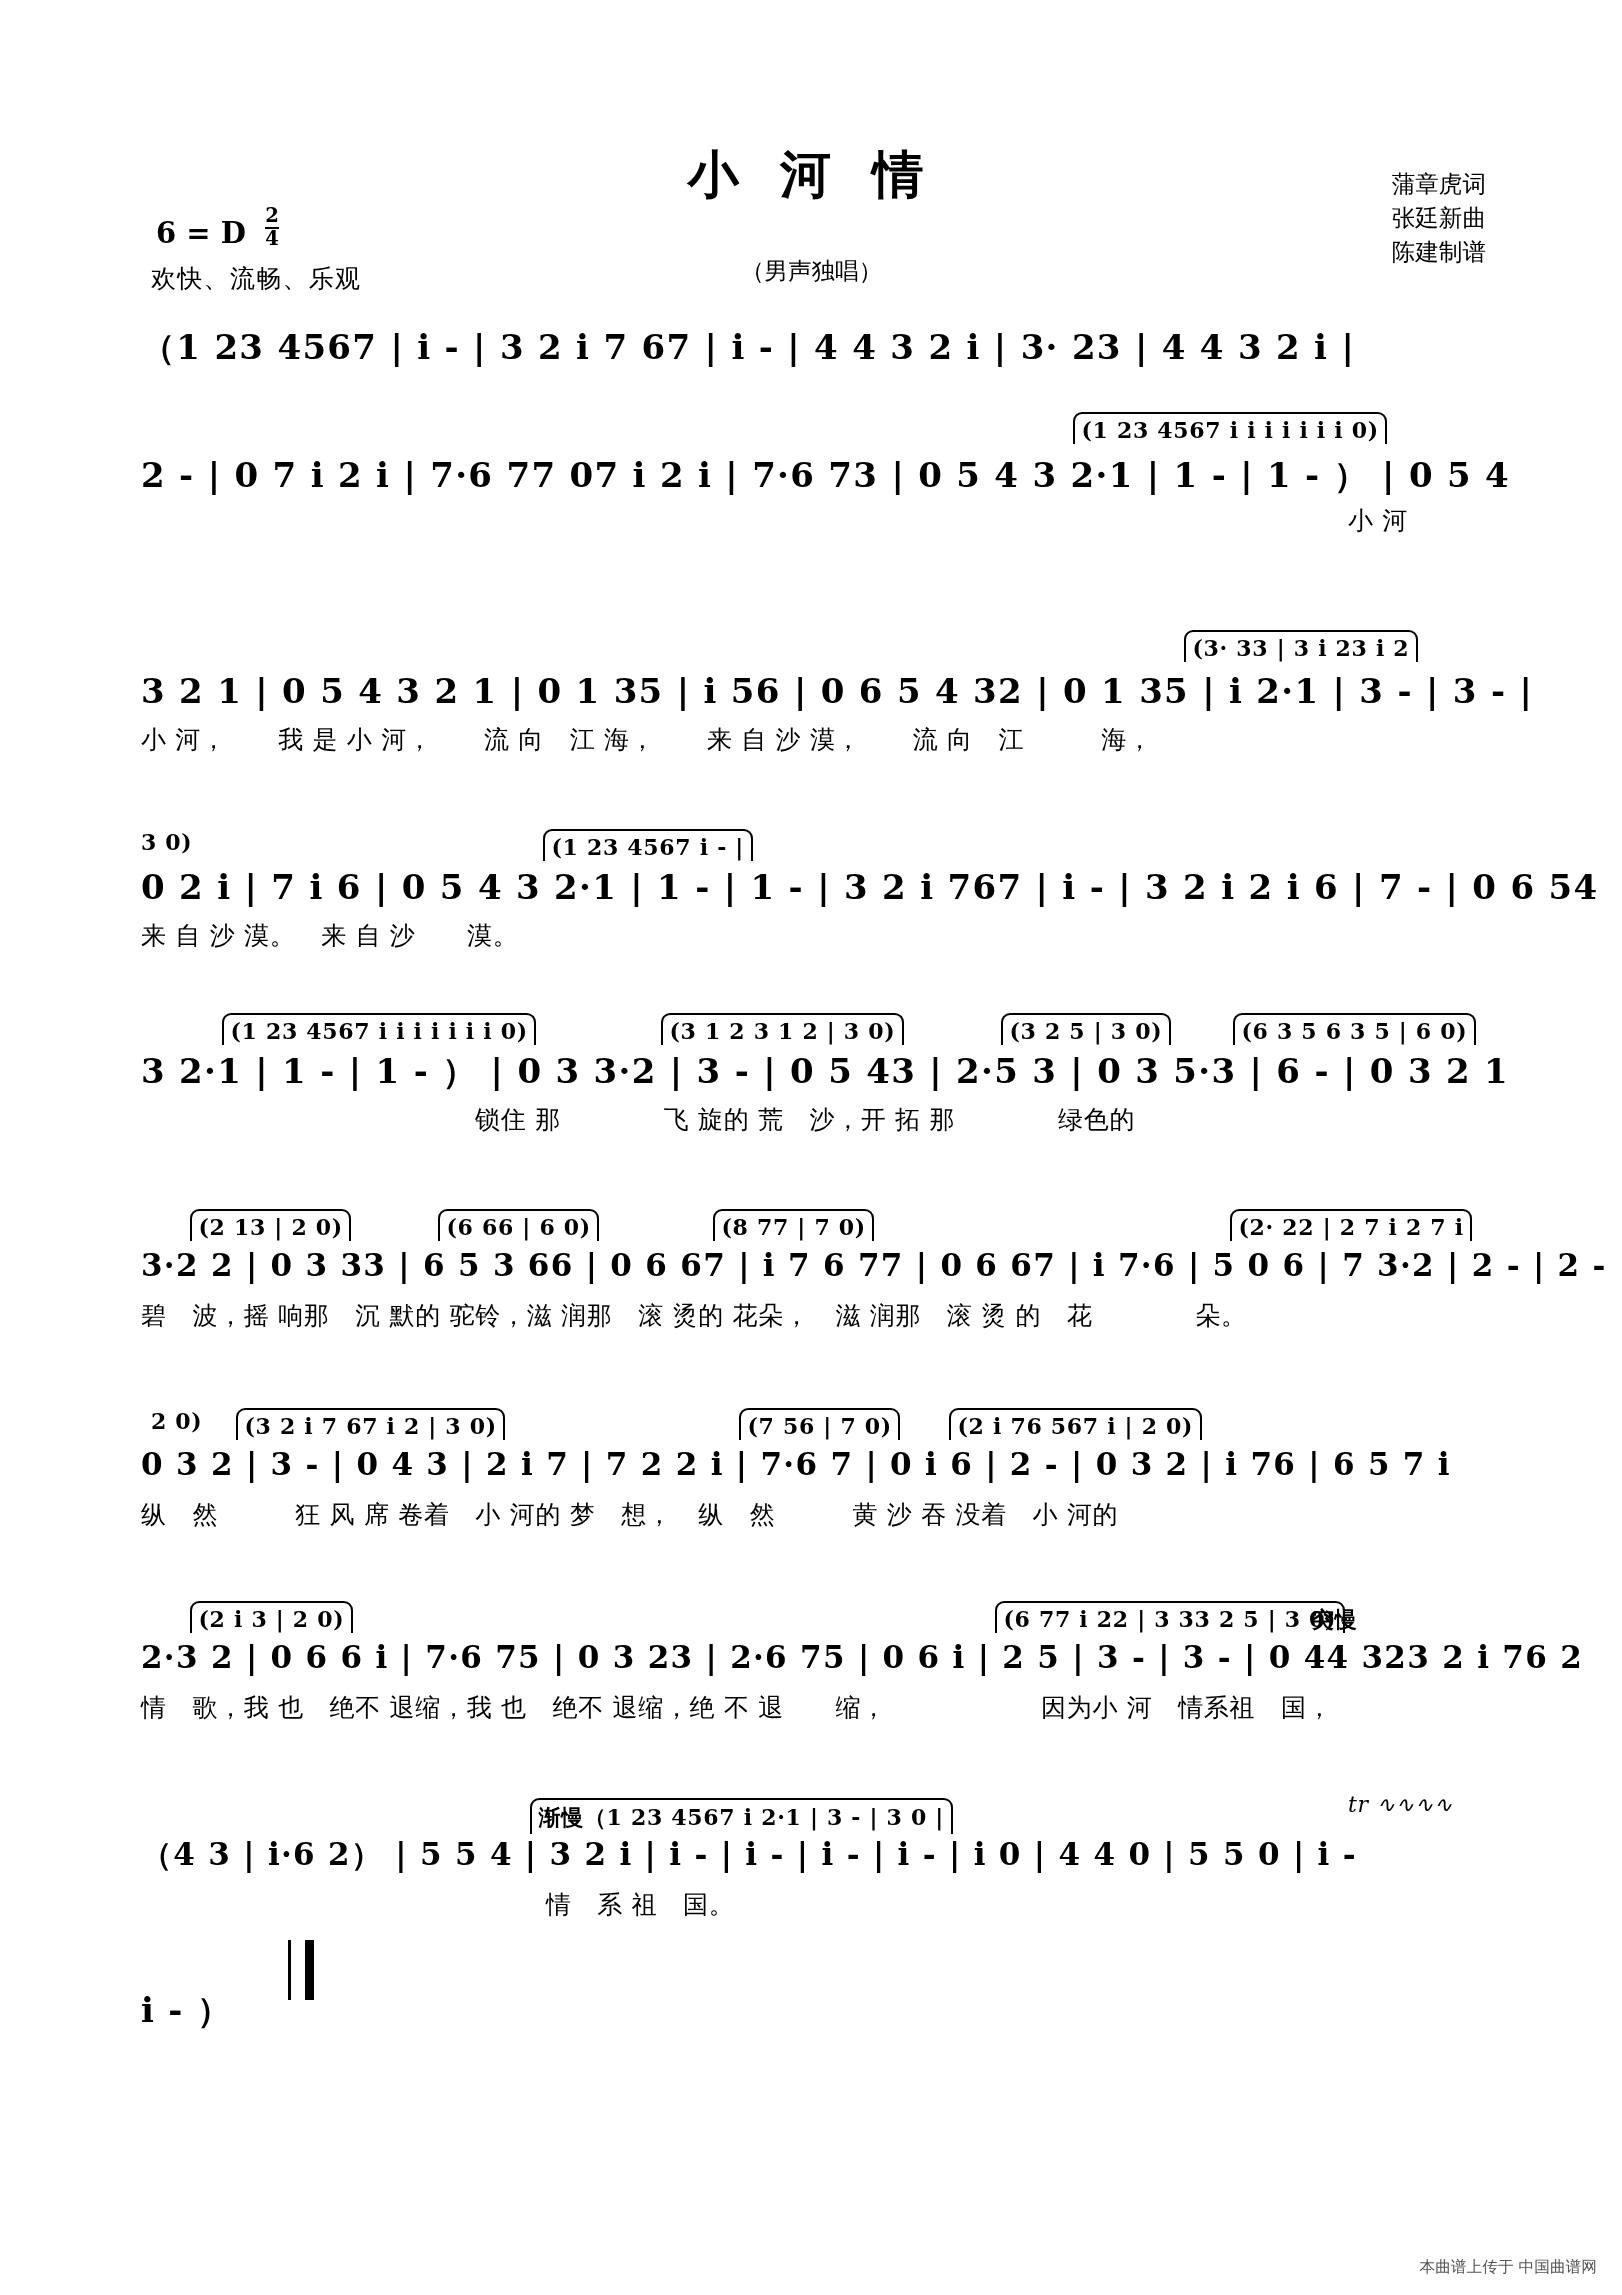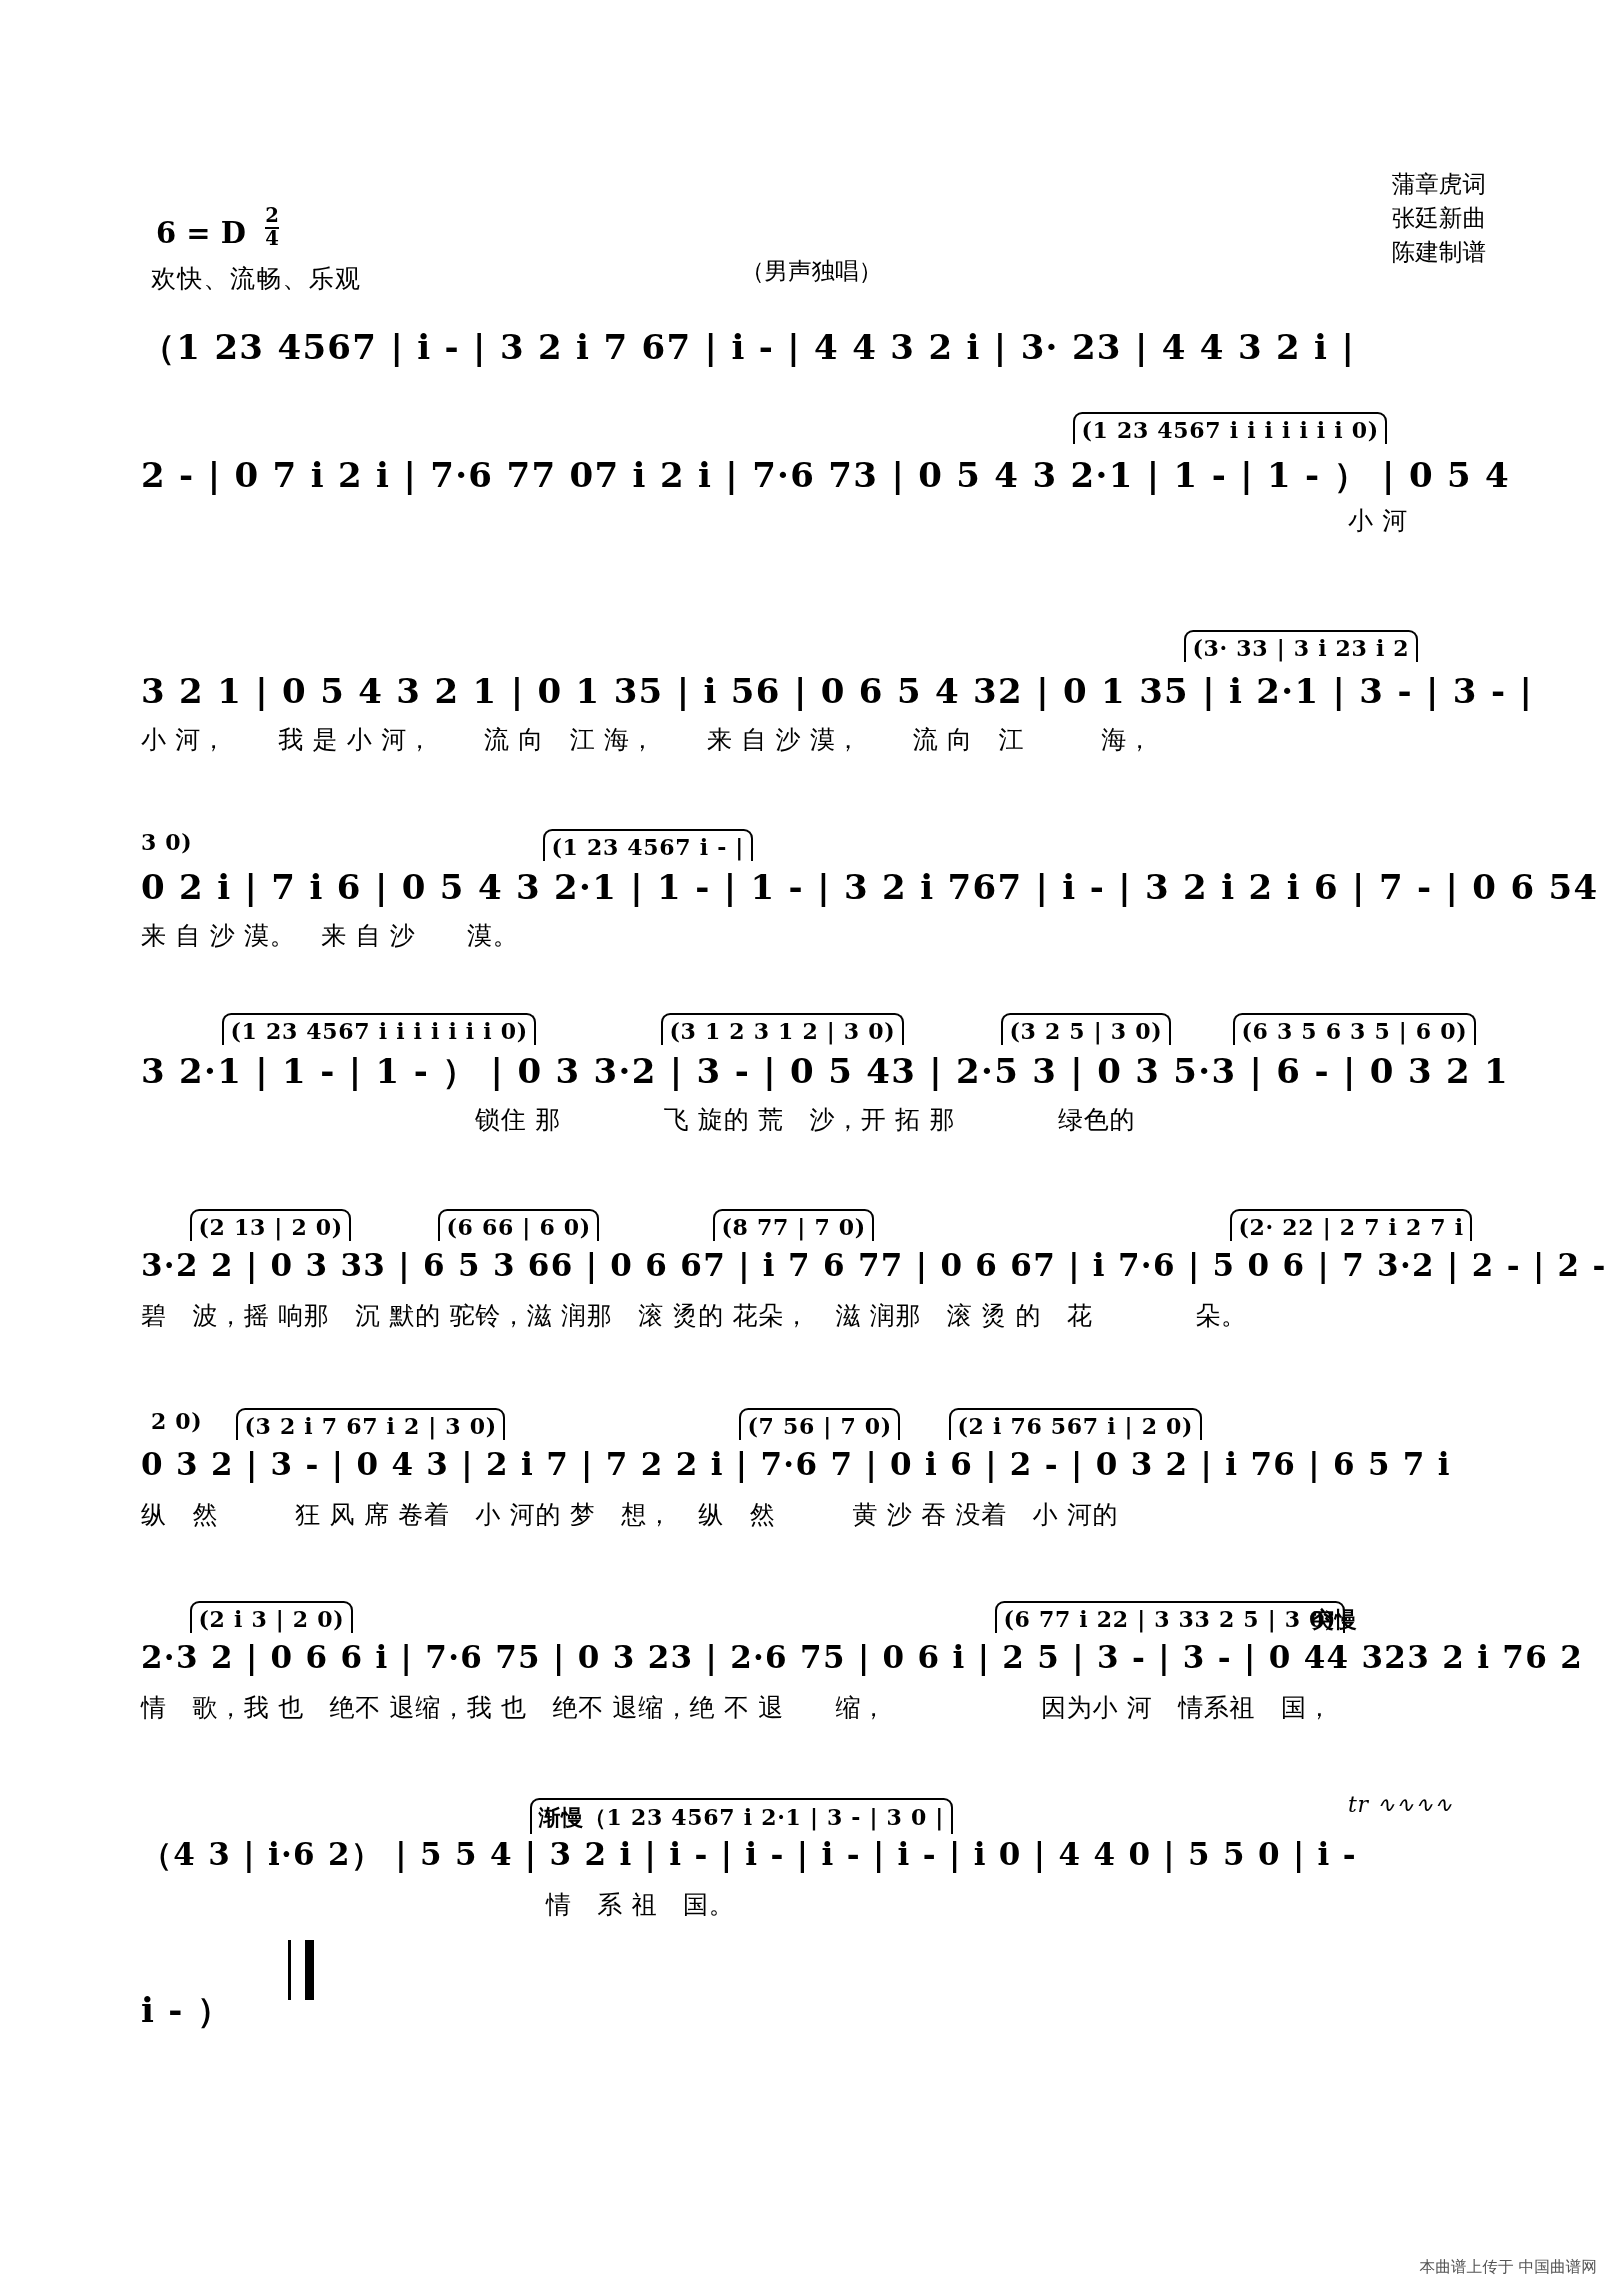--- a/index.html
+++ b/index.html
@@ -164,20 +164,21 @@
     height: 60px;
     border-left: 3.9px solid #000;
     border-right: 9.2px solid #000;
   }
 </style>
 </head>
 <body>
 
 <div class="page">
 
+  <div class="title">小 河 情</div>
   <div class="subtitle">（男声独唱）</div>
 
   <div class="keysig">
     <span>6 = D</span>
     <span class="frac">
       <span class="num">2</span>
       <span class="den">4</span>
     </span>
   </div>
 

